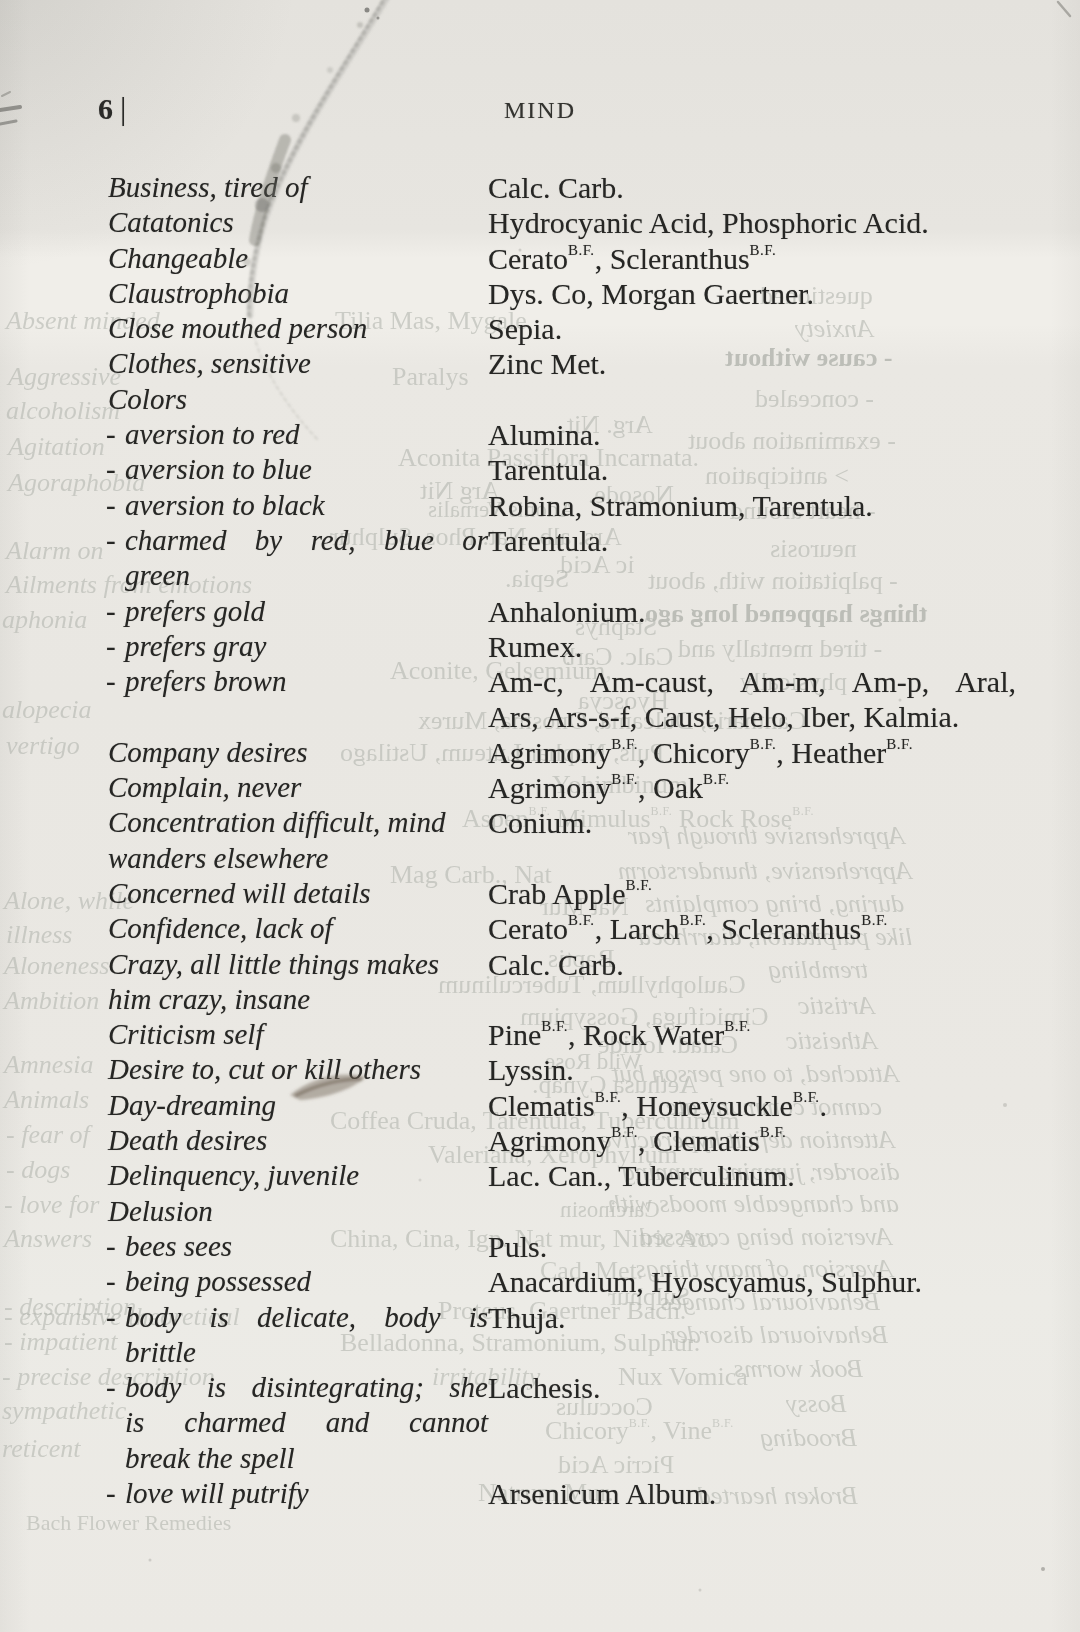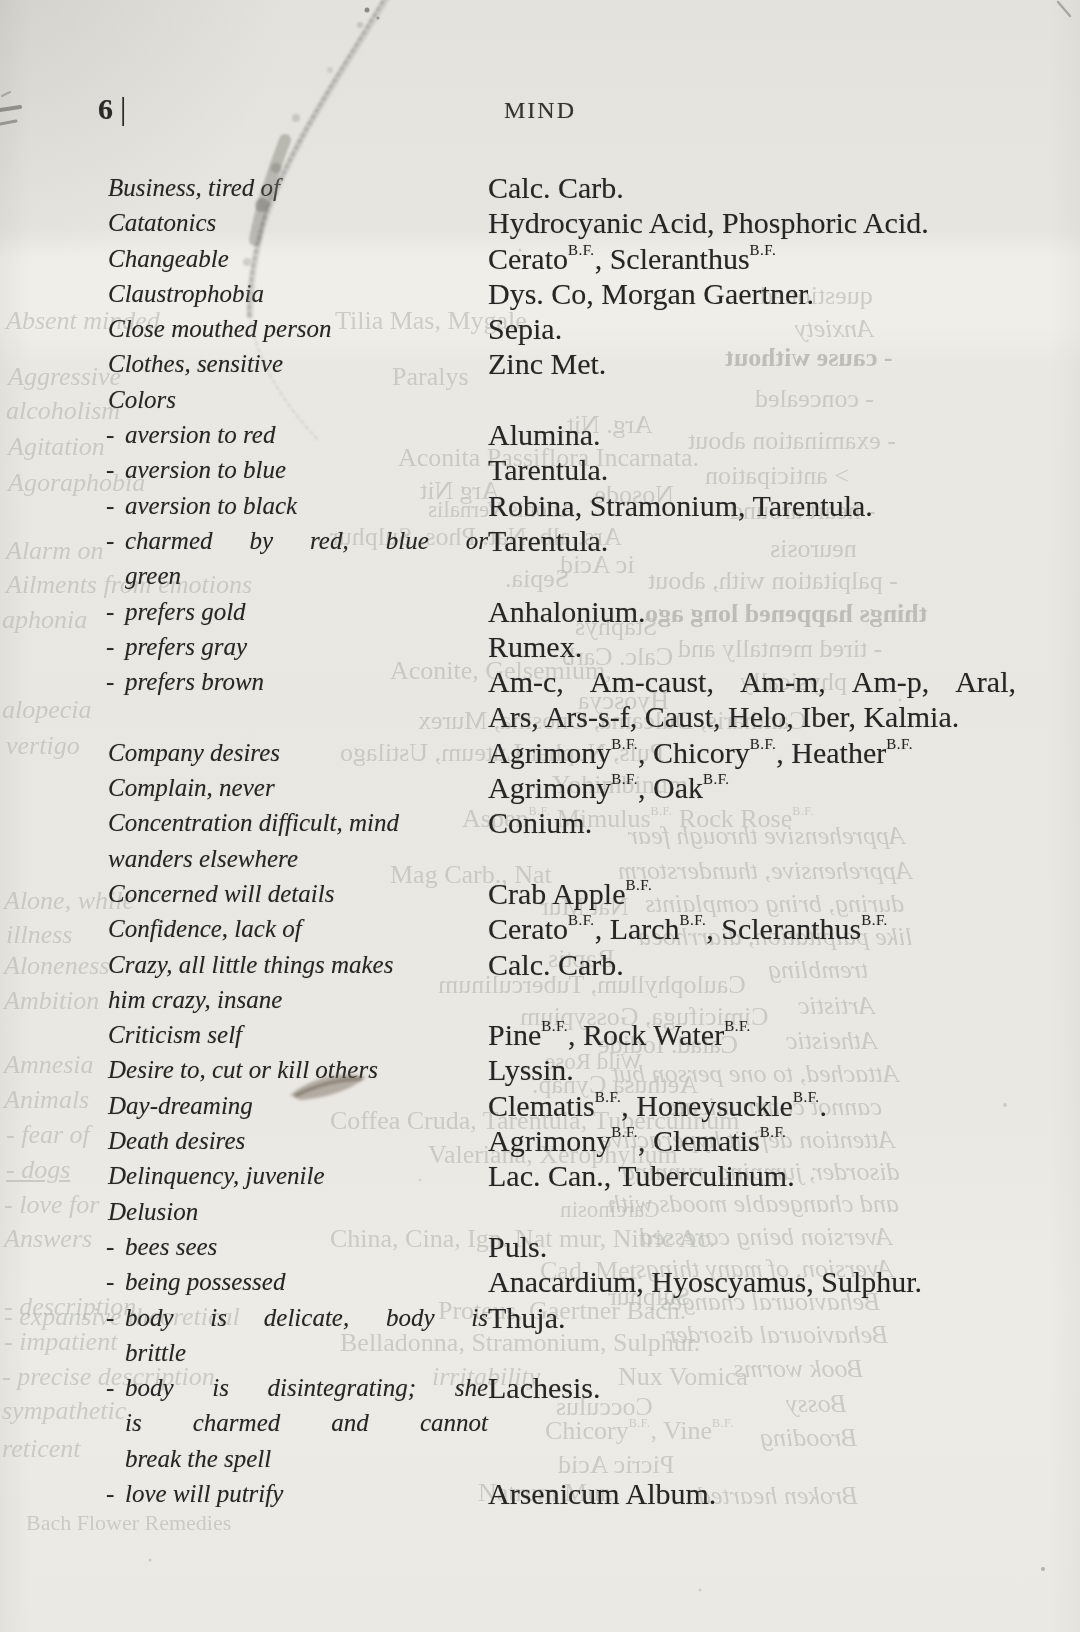--- a/index.html
+++ b/index.html
@@ -19,21 +19,21 @@
   .pagenum .bar{font-weight:400;padding-left:7px;font-size:32px;}
   .ptitle{
     position:absolute;left:0;right:0;top:97px;text-align:center;
     font-size:24px;letter-spacing:2px;color:#33332f;
     text-shadow:0 0 1px rgba(42,42,40,.3);
   }
   
   #entries{position:absolute;left:108px;top:170px;width:908px;color:#262624;
     text-shadow:0 0 1px rgba(40,40,38,.3);}
   .row{display:flex;align-items:flex-start;}
-  .sym{width:380px;flex:none;font-style:italic;font-size:25px;position:relative;}
+  .sym{width:380px;flex:none;font-style:italic;font-size:29px;position:relative;}
   .rem{width:528px;flex:none;font-size:30px;}
   .ln{height:35.3px;line-height:35.3px;white-space:nowrap;}
   .ln.fill{text-align:justify;text-align-last:justify;white-space:normal;}
   .sym.dashed .ln{margin-left:17px;}
   .dash{position:absolute;left:-2px;top:0;height:35.3px;line-height:35.3px;font-style:normal;}
   sup{font-size:15px;line-height:0;vertical-align:super;position:relative;top:-3px;letter-spacing:.5px;}
   
   #bleed{position:absolute;left:0;top:0;width:1080px;height:1632px;pointer-events:none;}
   #bleed span{
     position:absolute;white-space:nowrap;font-size:26px;line-height:1;
@@ -92,21 +92,21 @@
     <span class="i" style="left: 2px; top: 607px;">aphonia</span>
     <span class="i" style="left: 2px; top: 697px;">alopecia</span>
     <span class="i" style="left: 6px; top: 733px;">vertigo</span>
     <span class="i" style="left: 4px; top: 888px;">Alone, while</span>
     <span class="i" style="left: 6px; top: 922px;">illness</span>
     <span class="i" style="left: 4px; top: 953px;">Aloneness</span>
     <span class="i" style="left: 4px; top: 988px;">Ambition</span>
     <span class="i" style="left: 4px; top: 1052px;">Amnesia</span>
     <span class="i" style="left: 4px; top: 1087px;">Animals</span>
     <span class="i" style="left: 6px; top: 1122px;">- fear of</span>
-    <span class="i" style="left: 6px; top: 1157px; text-decoration: underline;">- dogs</span>
+    <span class="i" style="left: 6px; top: 1157px;">- dogs</span>
     <span class="i" style="left: 4px; top: 1192px;">- love for</span>
     <span class="i" style="left: 4px; top: 1226px;">Answers</span>
     <span class="i" style="left: 4px; top: 1304px;">- expansive theoretical</span>
     <span class="i" style="left: 4px; top: 1294px;">- description</span>
     <span class="i" style="left: 4px; top: 1329px;">- impatient</span>
     <span class="i" style="left: 2px; top: 1364px;">- precise description</span>
     <span class="i" style="left: 2px; top: 1398px; text-align: right;">sympathetic</span>
     <span class="i" style="left: 2px; top: 1436px;">reticent</span>
     <span class="" style="left: 26px; top: 1512px; font-size: 22px;">Bach Flower Remedies</span>
     <span class="" style="left: 335px; top: 308px;">Tilia Mas, Mygale</span>

